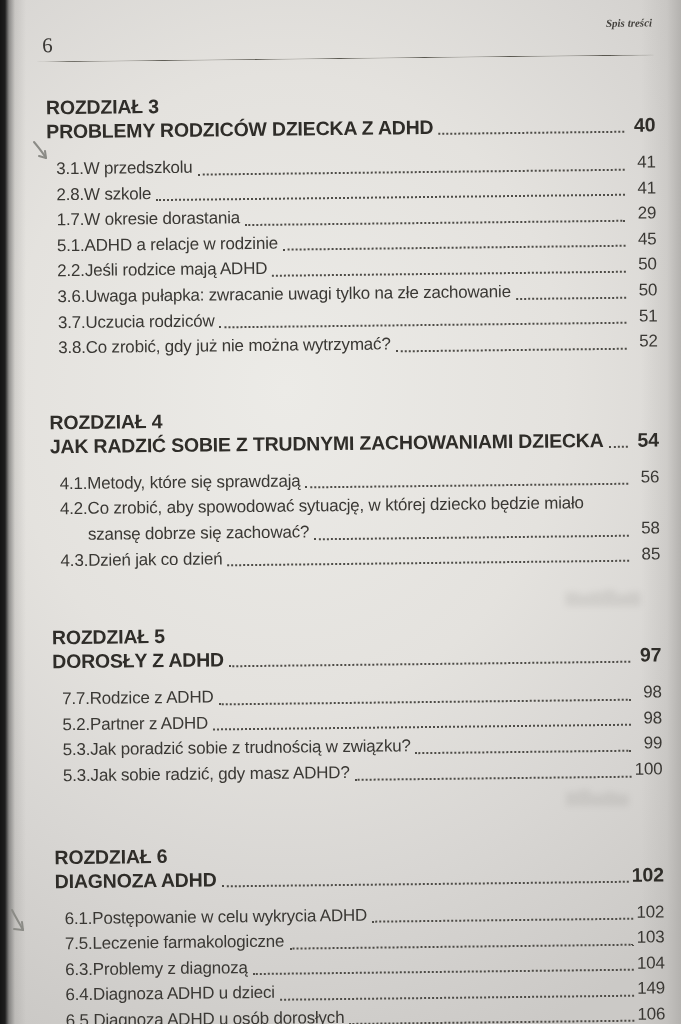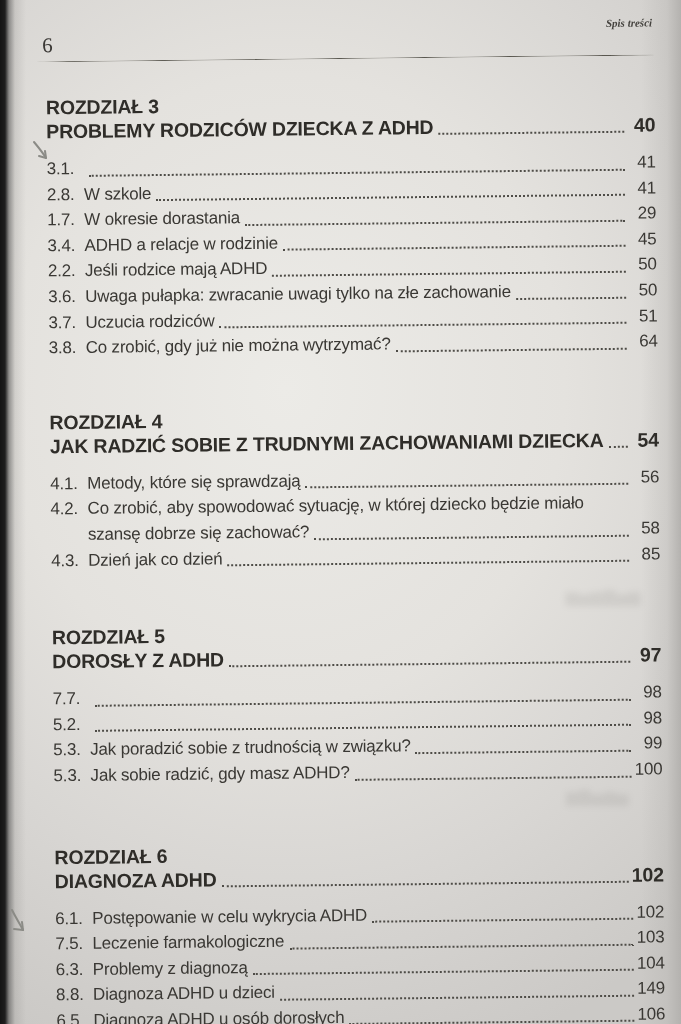--- a/index.html
+++ b/index.html
@@ -35,21 +35,21 @@
   .chapter:nth-of-type(3){margin-top:52px;}
   .chapter:nth-of-type(4){margin-top:56px;}
   .ch-label{font-size:19.5px;font-weight:bold;color:#2f2d29;line-height:24px;letter-spacing:-.2px;}
   .ch-title-row{display:flex;align-items:flex-end;font-size:19.5px;font-weight:bold;
                 color:#2f2d29;line-height:25px;letter-spacing:-.2px;}
   .dots{flex:1 1 auto;min-width:14px;border-bottom:2.2px dotted #4e4c47;margin:0 3px 5px 5px;}
   .pagenum{min-width:28px;text-align:right;font-weight:normal;}
   .ch-title-row .pagenum{font-weight:bold;}
   .entries{margin-top:12px;}
   .entry{display:flex;font-size:17px;line-height:25.6px;color:#3a3834;letter-spacing:-.2px;}
-  .num{flex:0 0 37px;}
+  .num{flex:0 0 37px;text-align:right;}
   .entry-body{flex:1 1 auto;min-width:0;}
   .line{display:flex;align-items:flex-end;}
   .line.noflex{display:block;}
   
   .mark{position:absolute;pointer-events:none;}
   .mark svg{display:block;}
 </style>
 </head>
 <body>
 
@@ -70,20 +70,21 @@
           <div class="ch-title-row">
             <span>PROBLEMY RODZICÓW DZIECKA Z ADHD</span>
             <span class="dots"></span>
             <span class="pagenum">40</span>
           </div>
           <div class="entries">
             <div class="entry">
               <span class="num">3.1.</span>
               <div class="entry-body">
                 <div class="line">
+                  <span>W przedszkolu</span>
                   <span class="dots"></span>
                   <span class="pagenum">41</span>
                 </div>
               </div>
             </div>
             <div class="entry">
               <span class="num">2.8.</span>
               <div class="entry-body">
                 <div class="line">
                   <span>W szkole</span>
@@ -96,21 +97,21 @@
               <span class="num">1.7.</span>
               <div class="entry-body">
                 <div class="line">
                   <span>W okresie dorastania</span>
                   <span class="dots"></span>
                   <span class="pagenum">29</span>
                 </div>
               </div>
             </div>
             <div class="entry">
-              <span class="num">3.4.</span>
+              <span class="num">5.1.</span>
               <div class="entry-body">
                 <div class="line">
                   <span>ADHD a relacje w rodzinie</span>
                   <span class="dots"></span>
                   <span class="pagenum">45</span>
                 </div>
               </div>
             </div>
             <div class="entry">
               <span class="num">2.2.</span>
@@ -141,21 +142,21 @@
                   <span class="pagenum">51</span>
                 </div>
               </div>
             </div>
             <div class="entry">
               <span class="num">3.8.</span>
               <div class="entry-body">
                 <div class="line">
                   <span>Co zrobić, gdy już nie można wytrzymać?</span>
                   <span class="dots"></span>
-                  <span class="pagenum">64</span>
+                  <span class="pagenum">52</span>
                 </div>
               </div>
             </div>
           </div>
         </section>
         <section class="chapter">
           <div class="ch-label">ROZDZIAŁ 4</div>
           <div class="ch-title-row">
             <span>JAK RADZIĆ SOBIE Z TRUDNYMI ZACHOWANIAMI DZIECKA</span>
             <span class="dots"></span>
@@ -200,29 +201,31 @@
           <div class="ch-title-row">
             <span>DOROSŁY Z ADHD</span>
             <span class="dots"></span>
             <span class="pagenum">97</span>
           </div>
           <div class="entries">
             <div class="entry">
               <span class="num">7.7.</span>
               <div class="entry-body">
                 <div class="line">
+                  <span>Rodzice z ADHD</span>
                   <span class="dots"></span>
                   <span class="pagenum">98</span>
                 </div>
               </div>
             </div>
             <div class="entry">
               <span class="num">5.2.</span>
               <div class="entry-body">
                 <div class="line">
+                  <span>Partner z ADHD</span>
                   <span class="dots"></span>
                   <span class="pagenum">98</span>
                 </div>
               </div>
             </div>
             <div class="entry">
               <span class="num">5.3.</span>
               <div class="entry-body">
                 <div class="line">
                   <span>Jak poradzić sobie z trudnością w związku?</span>
@@ -275,21 +278,21 @@
               <span class="num">6.3.</span>
               <div class="entry-body">
                 <div class="line">
                   <span>Problemy z diagnozą</span>
                   <span class="dots"></span>
                   <span class="pagenum">104</span>
                 </div>
               </div>
             </div>
             <div class="entry">
-              <span class="num">8.8.</span>
+              <span class="num">6.4.</span>
               <div class="entry-body">
                 <div class="line">
                   <span>Diagnoza ADHD u dzieci</span>
                   <span class="dots"></span>
                   <span class="pagenum">149</span>
                 </div>
               </div>
             </div>
             <div class="entry">
               <span class="num">6.5.</span>

